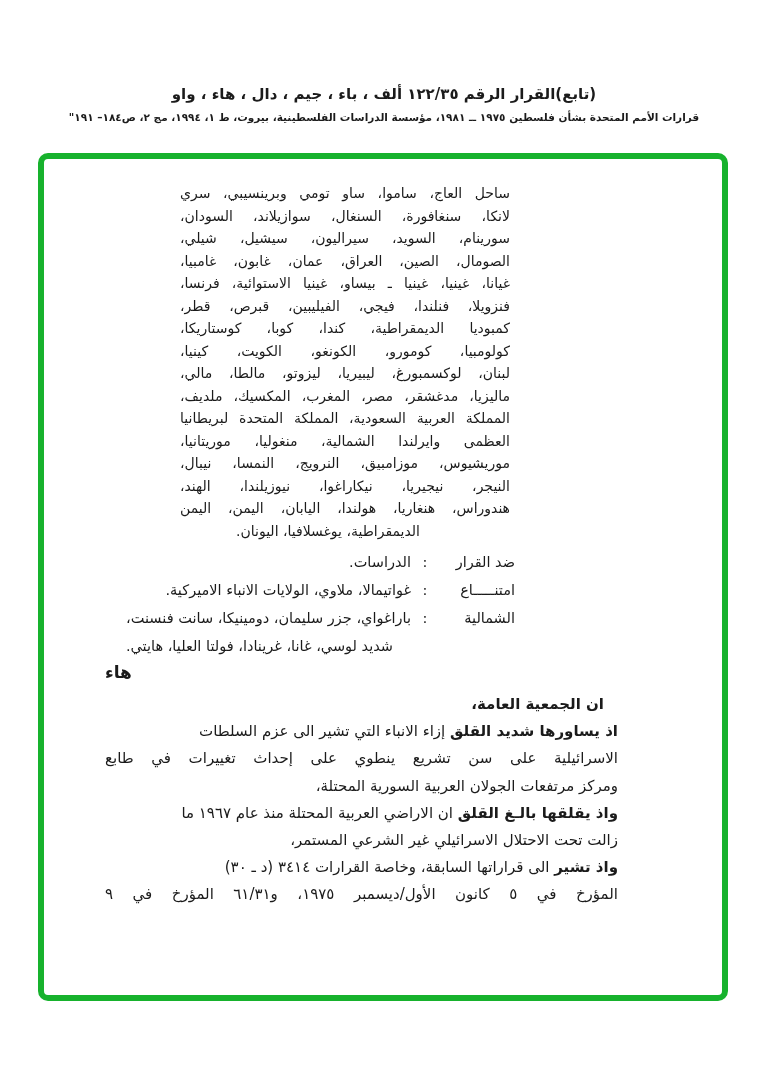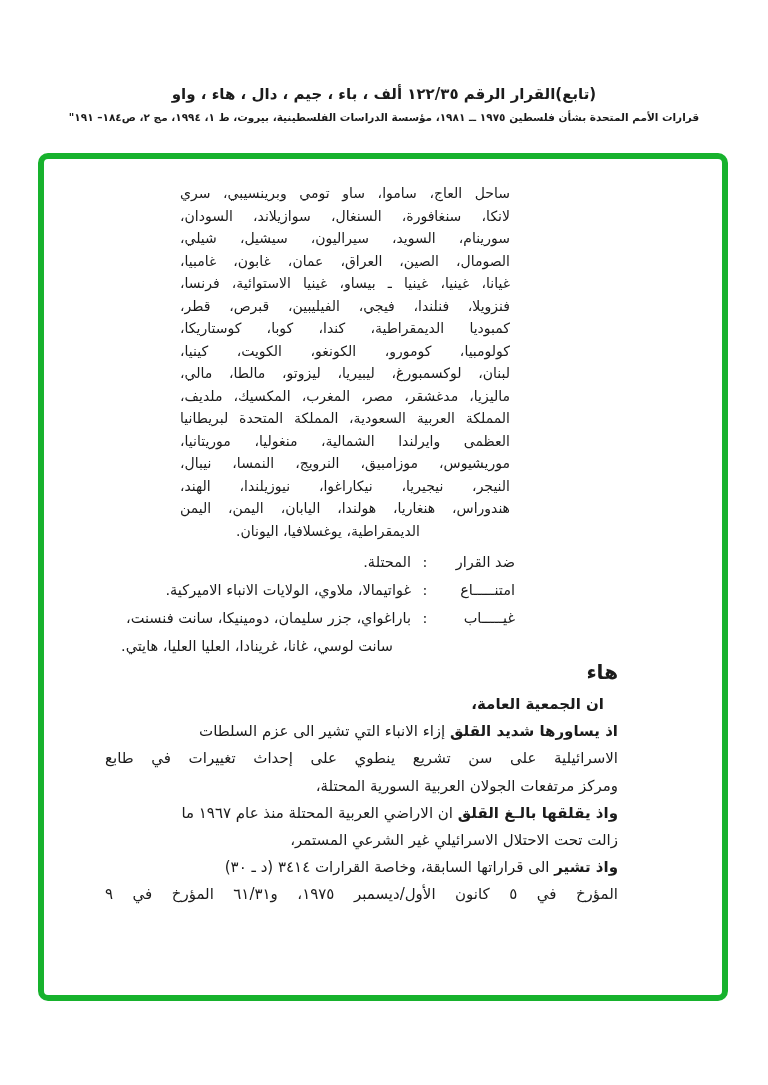--- a/index.html
+++ b/index.html
@@ -28,22 +28,22 @@
   .voting{
     position:absolute;top:548px;right:253px;width:400px;
     direction:rtl;font-size:14.5px;
   }
   .vote-row{display:flex;line-height:28px;white-space:nowrap;}
   .vote-label{width:76px;flex:none;}
   .vote-colon{width:28px;flex:none;text-align:center;}
   .vote-value{flex:none;}
   .vote-cont{line-height:28px;padding-right:122px;white-space:nowrap;}
   .section-heading{
-    position:absolute;top:662px;right:150px;width:513px;text-align:right;
-    direction:rtl;font-weight:bold;font-size:20px;line-height:20px;
+    position:absolute;top:662px;right:150px;width:513px;text-align:left;
+    direction:rtl;font-weight:bold;font-size:17px;line-height:20px;
   }
   .body-lines{
     position:absolute;top:691px;right:150px;width:513px;
     direction:rtl;font-size:15px;line-height:27.2px;
   }
   .body-lines > div{text-align:right;white-space:nowrap;}
   .body-lines > div.stretch{text-align:justify;text-align-last:justify;white-space:normal;}
   .body-lines > div.indent1{padding-right:14px;}
   .body-lines b, .vote-label, .vote-value{font-synthesis:weight;}
   .page-number{
@@ -77,33 +77,33 @@
       <div class="country-line">موريشيوس، موزامبيق، النرويج، النمسا، نيبال،</div>
       <div class="country-line">النيجر، نيجيريا، نيكاراغوا، نيوزيلندا، الهند،</div>
       <div class="country-line">هندوراس، هنغاريا، هولندا، اليابان، اليمن، اليمن</div>
       <div class="country-line">الديمقراطية، يوغسلافيا، اليونان.</div>
     </div>
 
   <div class="voting">
     <div class="vote-row">
       <span class="vote-label">ضد القرار</span>
       <span class="vote-colon">:</span>
-      <span class="vote-value">المحتلة.</span>
+      <span class="vote-value">الدراسات.</span>
     </div>
     <div class="vote-row">
       <span class="vote-label">امتنـــــاع</span>
       <span class="vote-colon">:</span>
       <span class="vote-value">غواتيمالا، ملاوي، الولايات الانباء الاميركية.</span>
     </div>
     <div class="vote-row">
-      <span class="vote-label">غيـــــاب</span>
+      <span class="vote-label">الشمالية</span>
       <span class="vote-colon">:</span>
       <span class="vote-value">باراغواي، جزر سليمان، دومينيكا، سانت فنسنت،</span>
     </div>
-    <div class="vote-cont">سانت لوسي، غانا، غرينادا، العليا العليا، هايتي.</div>
+    <div class="vote-cont">شديد لوسي، غانا، غرينادا، فولتا العليا، هايتي.</div>
   </div>
 
   <div class="section-heading">هاء</div>
 
   <div class="body-lines">
       <div class="body-line indent1"><b>ان الجمعية العامة،</b></div>
       <div class="body-line"><b>اذ يساورها شديد القلق</b> إزاء الانباء التي تشير الى عزم السلطات</div>
       <div class="body-line stretch">الاسرائيلية على سن تشريع ينطوي على إحداث تغييرات في طابع</div>
       <div class="body-line">ومركز مرتفعات الجولان العربية السورية المحتلة،</div>
       <div class="body-line"><b>واذ يقلقها بالـغ القلق</b> ان الاراضي العربية المحتلة منذ عام ١٩٦٧ ما</div>

